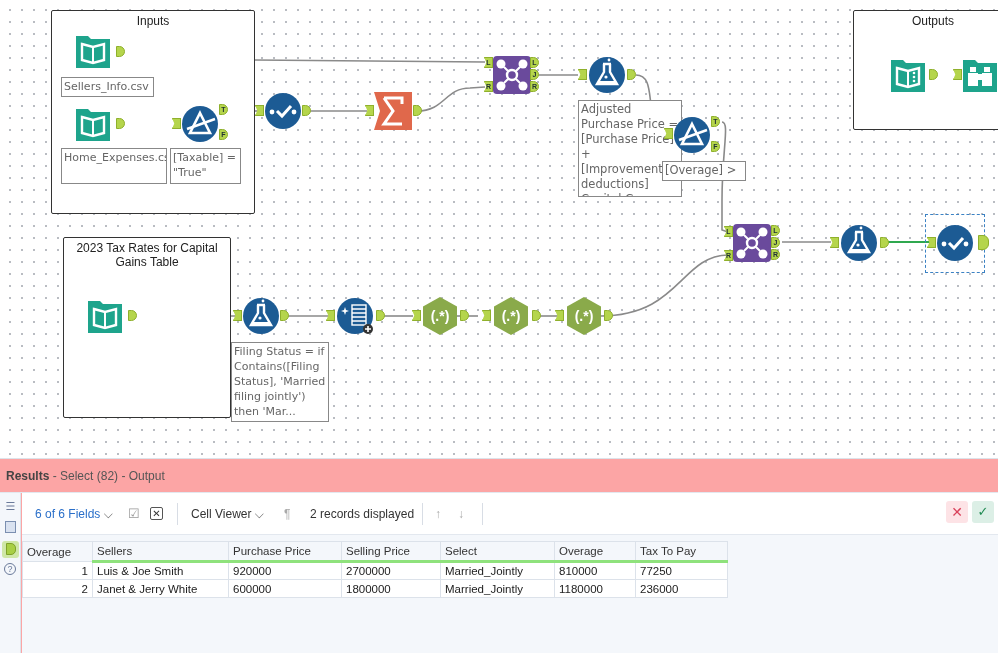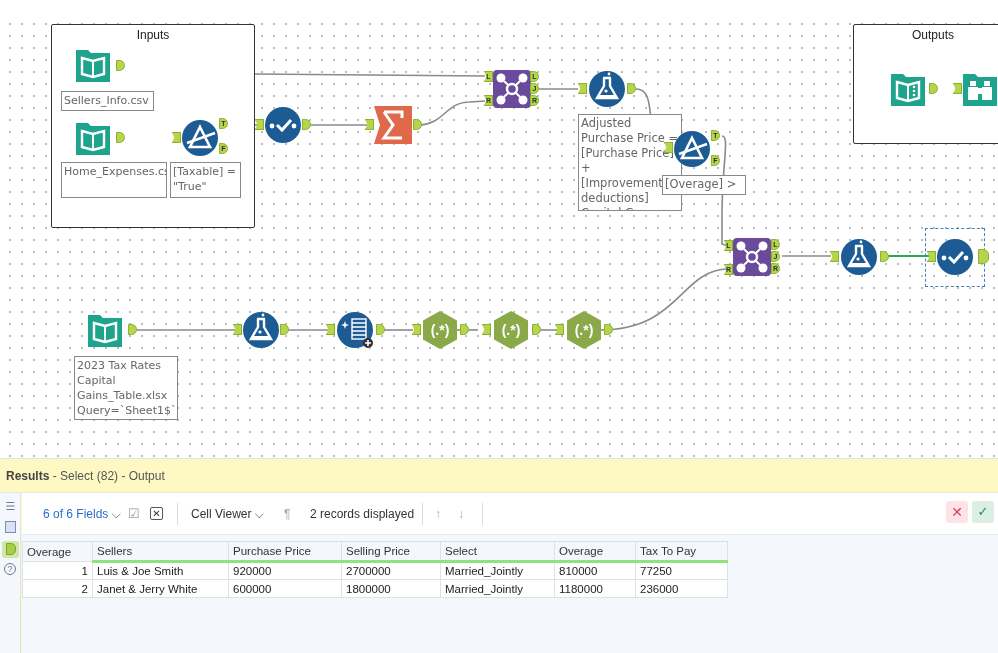--- a/index.html
+++ b/index.html
@@ -1,28 +1,28 @@
 <!DOCTYPE html>
 <html><head>
 <meta charset="utf-8">
 <style>
 *{box-sizing:border-box;margin:0;padding:0}
 html,body{width:998px;height:653px;overflow:hidden;background:#fff;font-family:"Liberation Sans",sans-serif}
-#canvas{position:absolute;left:0;top:14px;width:998px;height:458px;background-color:#fff;
+#canvas{position:absolute;left:0;top:0;width:998px;height:458px;background-color:#fff;
  background-image:radial-gradient(circle,#b9bcc2 0.8px,transparent 1.1px);background-size:12px 12px;background-position:4px 4px;overflow:hidden}
 .cont{position:absolute;border:1px solid #333;background:#fff;border-radius:2px}
 .cont-title{position:absolute;left:0;right:0;top:3px;text-align:center;font-size:12px;color:#222;line-height:14px}
 .tool{position:absolute;width:38px;height:38px}
 .tool svg{width:100%;height:100%;display:block}
 .anno{position:absolute;border:1px solid #888;background:#fff;font-family:"DejaVu Sans",sans-serif;font-size:11px;color:#666;line-height:15px;padding:1px 2px;white-space:pre-line;overflow:hidden}
 .anchor{position:absolute;width:9px;height:11px;background:#b5d54c;border:1px solid #8fb02c;font-size:7px;font-weight:bold;color:#233;line-height:9px;text-align:center;font-family:"Liberation Sans",sans-serif}
 .anchor.out{border-radius:0 6px 6px 0}
 .anchor.in{clip-path:polygon(0 0,100% 0,100% 100%,0 100%,25% 50%)}
 #wires{position:absolute;left:0;top:0;width:998px;height:458px;pointer-events:none}
-#results{position:absolute;left:0;top:458px;width:998px;height:195px;background:#fef9c3;border-top:1px solid #dde3ea}
+#results{position:absolute;left:0;top:458px;width:998px;height:195px;background:#fca5a5;border-top:1px solid #dde3ea}
 .res-header{height:34px;line-height:34px;padding-left:6px;font-size:12px;color:#555;border-bottom:1px solid #e3e8ef}
 .res-header b{color:#444}
 .side{position:absolute;left:0;top:34px;width:21px;bottom:0;background:#f4f7fb;border-right:1px solid #dde3ea}
 .side-ic{position:absolute;left:3px;width:15px;height:15px;font-size:11px;color:#6a7a9a;text-align:center;line-height:15px}
 .toolbar{position:absolute;left:22px;top:34px;right:0;height:42px;background:#fff;border-bottom:1px solid #e3e8ef;font-size:12px;color:#333}
 .tb{position:absolute;top:13px;line-height:16px}
 .sep{position:absolute;top:10px;width:1px;height:22px;background:#d8dde5}
 .gridwrap{position:absolute;left:22px;top:76px;right:0;bottom:0;background:#f4f7fb}
 table{border-collapse:collapse;font-size:11.5px;color:#222;position:absolute;left:0;top:6px}
 th{font-weight:normal;text-align:left;padding:2px 4px;height:20px;background:#f4f7fb;border:1px solid #dce2ea;border-bottom:3px solid #8fe27c;color:#333}
@@ -58,20 +58,23 @@
     </g>
     <path d="M882 242 L 932 242" stroke="#2fa84f" stroke-width="2" fill="none"></path>
   </svg>
 
   <div class="cont" style="left:51px;top:10px;width:204px;height:204px">
     <div class="cont-title">Inputs</div>
   </div>
   <div class="cont" style="left:853px;top:10px;width:160px;height:120px">
     <div class="cont-title">Outputs</div>
   </div>
+  <div class="cont" style="left:63px;top:237px;width:168px;height:181px">
+    <div class="cont-title" style="padding:0 6px">2023 Tax Rates for Capital Gains Table</div>
+  </div>
 
   <div class="tool" style="left:74px;top:32px">
     <svg viewBox="0 0 38 38">
         <path d="M2 4h12l3 3h19v29H2z" fill="#1ea48c"></path>
         <path d="M8 12 L19 15 L30 12 V28 L19 31 L8 28Z" fill="none" stroke="#fff" stroke-width="2.4"></path>
         <path d="M19 15V31" stroke="#fff" stroke-width="2"></path>
       </svg>
   </div>
   <div class="anchor out" style="left:116px;top:46px"></div>
   <div class="anno" style="left:61px;top:77px;width:93px;height:20px">Sellers_Info.csv</div>
@@ -163,33 +166,33 @@
   <div class="anno" style="left:662px;top:161px;width:84px;height:20px;font-size:11.5px">[Overage] &gt; 0</div>
 
   <div class="tool" style="left:86px;top:297px">
     <svg viewBox="0 0 38 38">
         <path d="M2 4h12l3 3h19v29H2z" fill="#1ea48c"></path>
         <path d="M8 12 L19 15 L30 12 V28 L19 31 L8 28Z" fill="none" stroke="#fff" stroke-width="2.4"></path>
         <path d="M19 15V31" stroke="#fff" stroke-width="2"></path>
       </svg>
   </div>
   <div class="anchor out" style="left:128px;top:310px"></div>
-  <div class="anno" style="left:74px;top:342px;width:104px;height:64px;font-size:11px">2023 Tax Rates Capital Gains_Table.xlsx Query=`Sheet1$`</div>
 
   <div class="anchor in" style="left:233px;top:310px"></div>
   <div class="tool" style="left:242px;top:297px">
     <svg viewBox="0 0 38 38">
         <circle cx="19" cy="19" r="18" fill="#1c5b94"></circle>
         <path d="M15 8H23M16 8V16L9 28H29L22 16V8" fill="none" stroke="#fff" stroke-width="2.4"></path>
         <path d="M11 25H27L29 29H9Z" fill="#fff"></path>
         <circle cx="21" cy="4" r="1.4" fill="#fff"></circle>
         <circle cx="18" cy="21" r="1.6" fill="#fff"></circle>
       </svg>
   </div>
   <div class="anchor out" style="left:280px;top:310px"></div>
+  <div class="anno" style="left:231px;top:342px;width:98px;height:80px;font-size:11px">Filing Status = if Contains([Filing Status], 'Married filing jointly') then 'Mar...</div>
 
   <div class="anchor in" style="left:326px;top:310px"></div>
   <div class="tool" style="left:336px;top:297px">
     <svg viewBox="0 0 38 38">
         <circle cx="19" cy="19" r="18" fill="#1c5b94"></circle>
         <g stroke="#fff" stroke-width="1.4">
           <rect x="16" y="8" width="14" height="20" fill="none"></rect>
           <path d="M16 12H30M16 16H30M16 20H30M16 24H30"></path>
         </g>
         <path d="M9 10L10 13L13 14L10 15L9 18L8 15L5 14L8 13Z" fill="#fff"></path>
@@ -305,21 +308,21 @@
     <div class="side-ic" style="top:6px">☰</div>
     <div class="side-ic" style="top:27px">
         <div style="width:11px;height:12px;margin:1px auto;border:1px solid #7b8fb0;background:#d9e2f0"></div>
       </div>
     <div class="side-ic" style="top:48px;background:#cfe7a7;border-radius:3px;width:17px;height:17px;left:2px">
         <div style="width:10px;height:12px;margin:2px auto;background:#a8cf45;border:1px solid #7ea22a;border-radius:0 5px 5px 0"></div>
       </div>
     <div class="side-ic" style="top:70px;border:1px solid #6a7a9a;border-radius:50%;width:12px;height:12px;line-height:11px;font-size:9px;left:4px">?</div>
   </div>
   <div class="toolbar">
-    <span class="tb" style="left:21px;color:#2a6fc9"><span>6 of 6 Fields</span> <span style="color:#555">⌵</span></span>
+    <span class="tb" style="left:13px;color:#2a6fc9"><span>6 of 6 Fields</span> <span style="color:#555">⌵</span></span>
     <span class="tb" style="left:106px;color:#999;font-size:13px">☑</span>
     <span class="tb" style="left:128px;width:13px;height:13px;border:1px solid #555;border-radius:2px;font-size:10px;line-height:11px;text-align:center;top:14px">✕</span>
     <div class="sep" style="left:155px"></div>
     <span class="tb" style="left:169px"><span>Cell Viewer</span> <span style="color:#555">⌵</span></span>
     <span class="tb" style="left:262px;color:#aaa">¶</span>
     <span class="tb" style="left:288px">2 records displayed</span>
     <div class="sep" style="left:400px"></div>
     <span class="tb" style="left:413px;color:#aaa">↑</span>
     <span class="tb" style="left:436px;color:#aaa">↓</span>
     <div class="sep" style="left:460px"></div>

